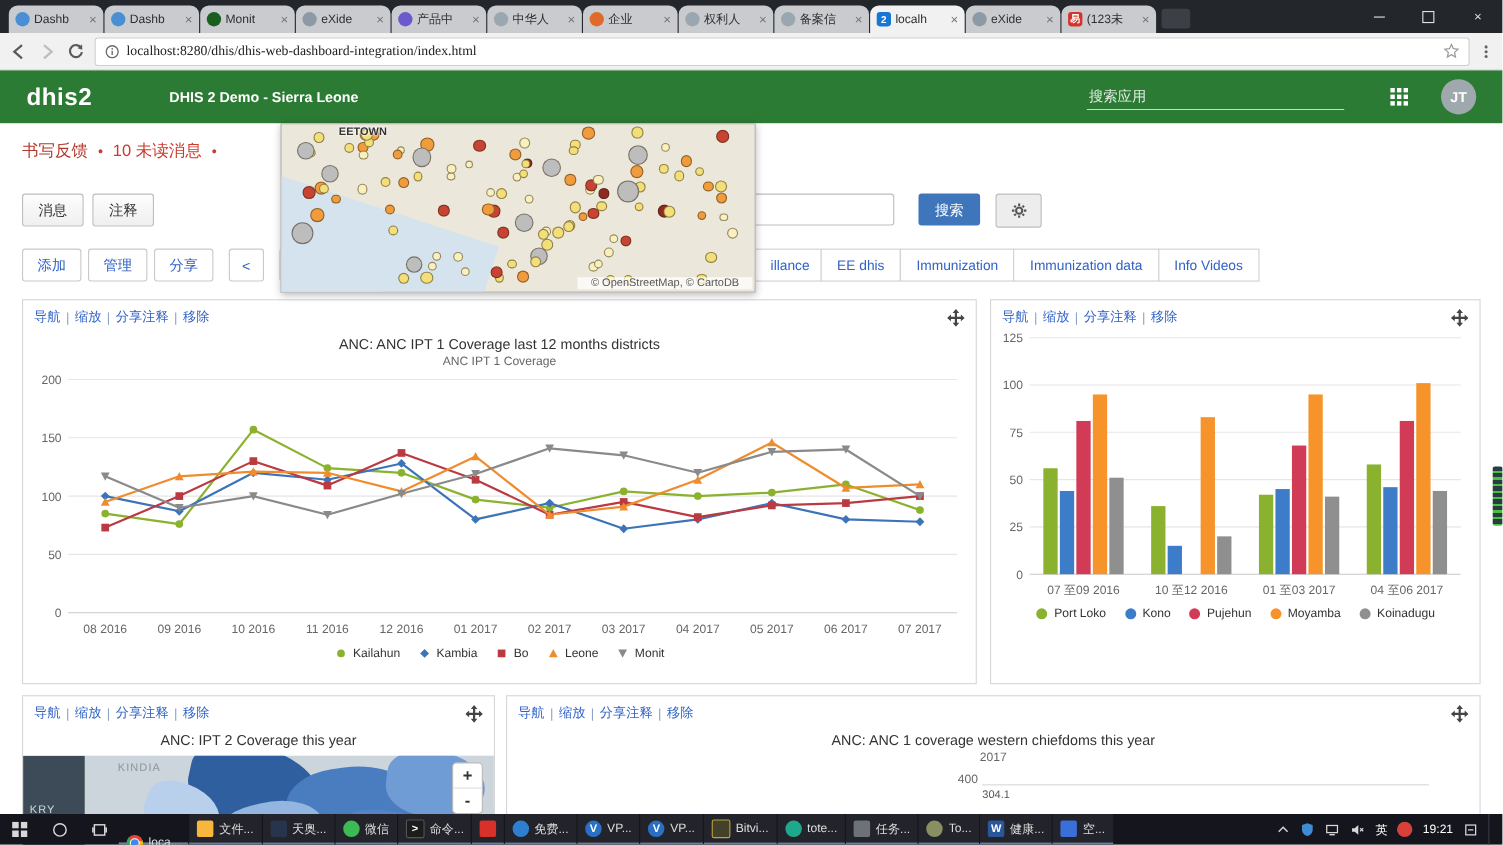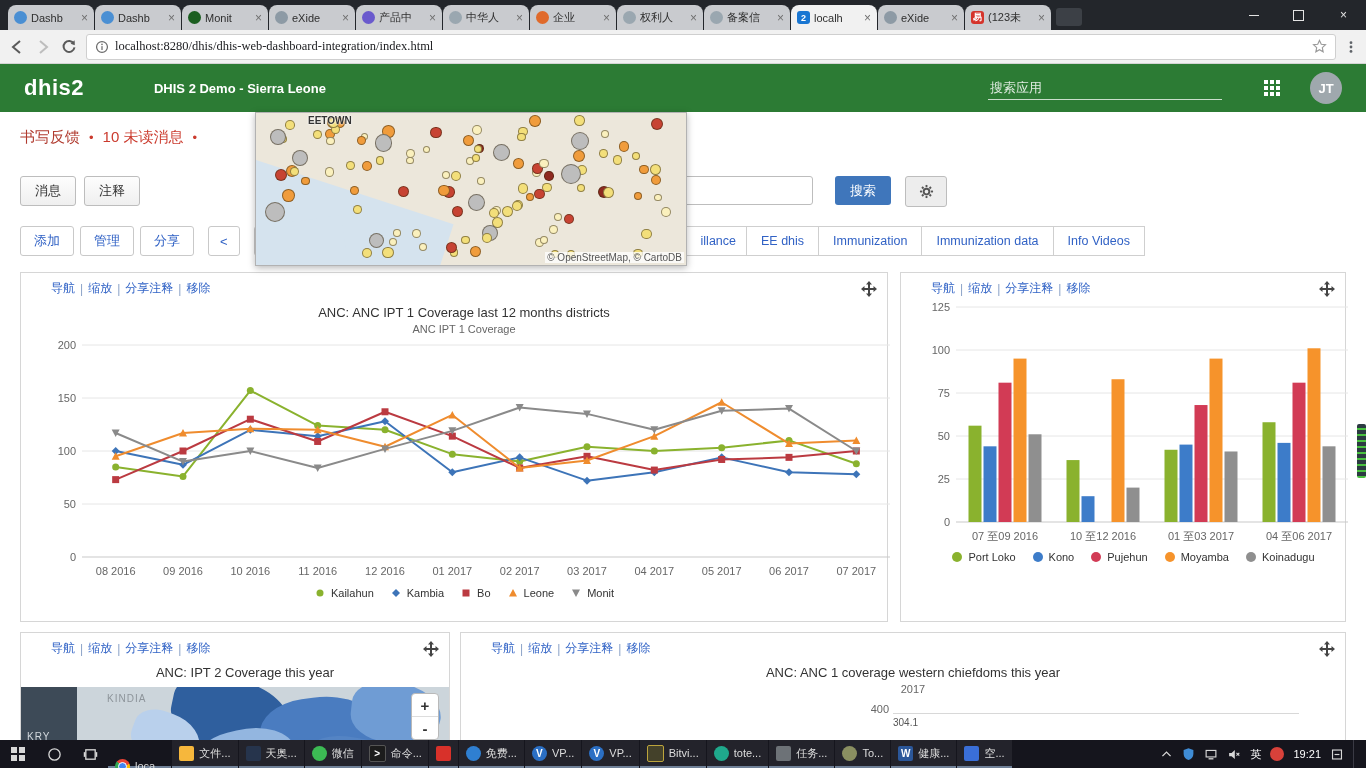--- a/index.html
+++ b/index.html
@@ -62,23 +62,23 @@
         white-space:nowrap;display:flex;align-items:center;box-sizing:border-box;}
   .dtab.cut{width:120px;justify-content:flex-end;overflow:hidden;padding-right:10px;}
   
   #map-popup{position:absolute;left:255px;top:112px;width:430px;height:152px;background:#ece7db;
              border:1px solid #b2b2b2;box-shadow:0 2px 7px rgba(0,0,0,.28);z-index:40;overflow:hidden;}
   #popup-water{position:absolute;left:-50px;bottom:-70px;width:230px;height:150px;background:#d5e3ee;transform:rotate(18deg);}
   #popup-water2{position:absolute;left:-30px;bottom:-18px;width:120px;height:60px;background:#d5e3ee;transform:rotate(-8deg);}
   .map-point{position:absolute;border-radius:50%;border:1px solid rgba(50,35,10,.5);box-sizing:border-box;}
   #popup-label{position:absolute;left:52px;top:2px;color:#333;font-weight:bold;font-size:10px;
                text-shadow:0 0 2px #fff,0 0 2px #fff;}
-  #popup-attr{position:absolute;right:2px;bottom:2px;font-size:10px;color:#555;background:rgba(255,255,255,.75);padding:0 2px;text-align:center;}
+  #popup-attr{position:absolute;right:2px;bottom:2px;font-size:10px;color:#555;background:rgba(255,255,255,.75);padding:0 12px;text-align:center;}
   
-  .panel{position:absolute;background:#fff;border:1px solid #d6d6d6;box-sizing:border-box;padding-left:20px;}
+  .panel{position:absolute;background:#fff;border:1px solid #d6d6d6;box-sizing:border-box;}
   #panel1{left:20px;top:272px;width:868px;height:350px;}
   #panel2{left:900px;top:272px;width:446px;height:350px;}
   #panel3{left:20px;top:632px;width:430px;height:300px;}
   #panel4{left:460px;top:632px;width:886px;height:300px;}
   .panel-head{display:flex;align-items:center;padding:7px 10px 2px;}
   .plinks{font-size:12px;color:#3163c6;display:flex;align-items:center;}
   .plink{color:#3163c6;}
   .psep{color:#8ba3c7;margin:0 5px;}
   .move{margin-left:auto;width:16px;height:16px;}
   .c-title{text-align:center;font-weight:normal;font-size:13px;color:#333;margin-top:6px;}

